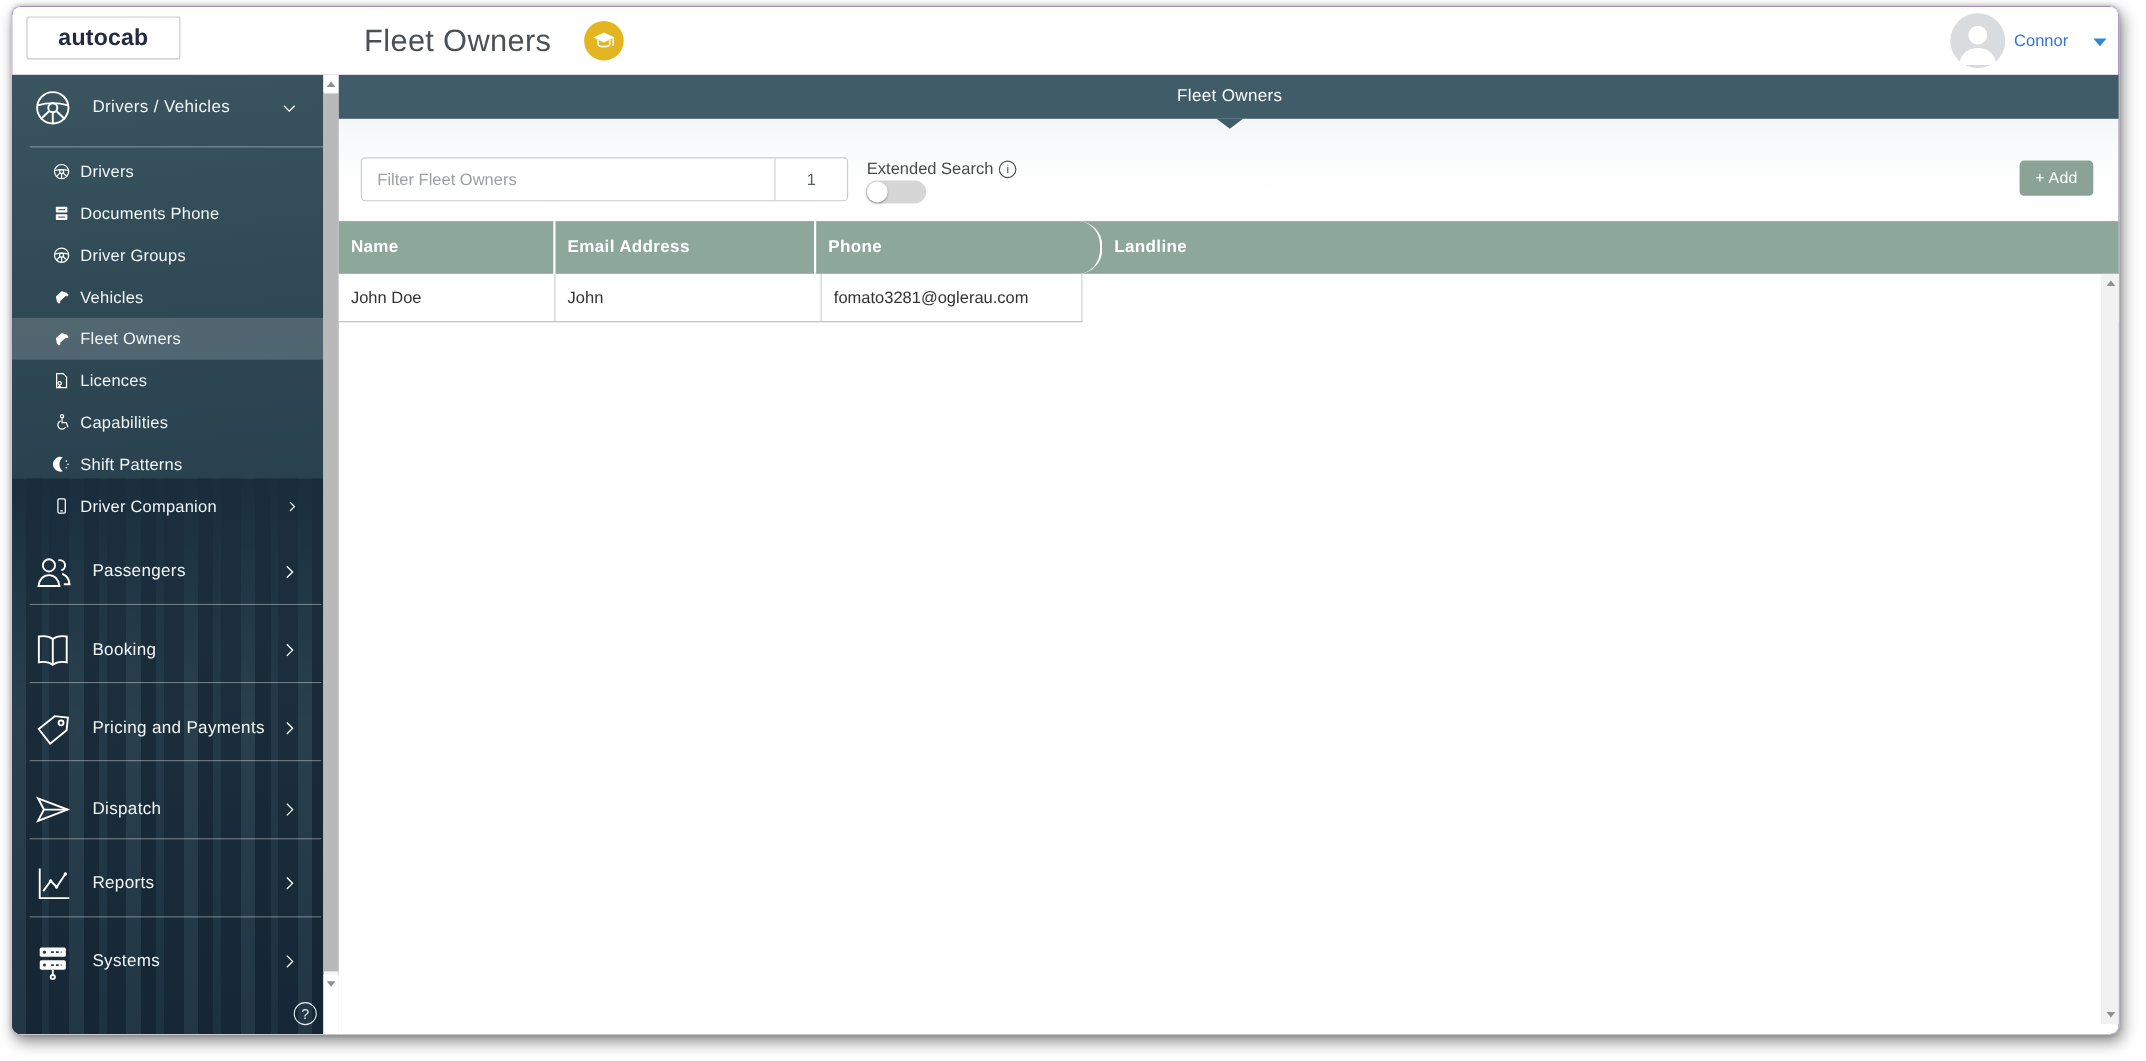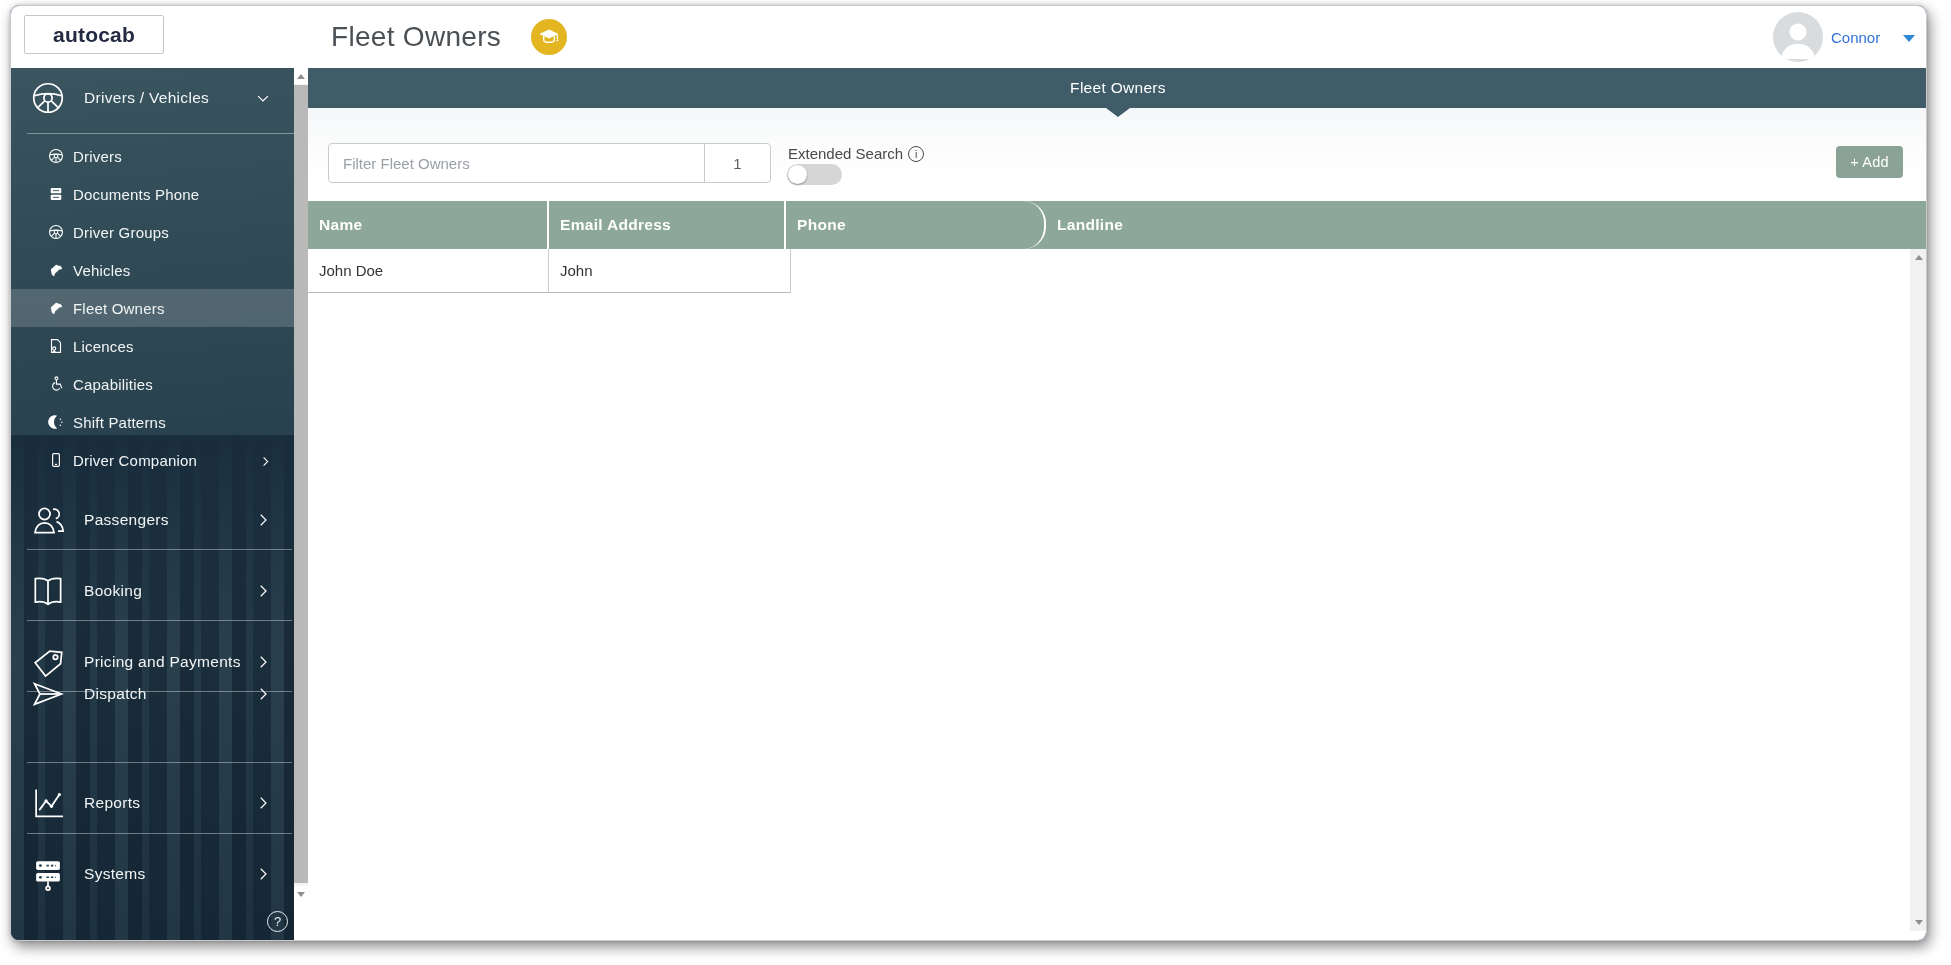--- a/index.html
+++ b/index.html
@@ -132,21 +132,21 @@
     display:flex; align-items:center; justify-content:center; letter-spacing:.2px;
   }
 
   
   .tbl-head { position:absolute; left:0; top:133px; width:1619px; height:48px; background:#8da79b; display:flex; }
   .th { line-height:48px; padding-left:11px; color:#fff; font-weight:bold; font-size:15.5px; letter-spacing:.3px; }
   .th.b { border-right:2px solid #fff; }
   .tbl-row { position:absolute; left:0; top:181px; width:1619px; height:44px; background:#fff; display:flex; cursor:pointer; }
   .td { line-height:43px; padding-left:11px; color:#333; font-size:15px; }
   .td.cell { border-right:1px solid #ccc; border-bottom:1px solid #b9b9b9; }
-  .w0{width:241px;} .w1{width:242px;} .w2{width:237px;} .w3{width:260px;border-radius:22px;} .w4{flex:1;}
+  .w0{width:197px;} .w1{width:242px;} .w2{width:237px;} .w3{width:260px;border-radius:22px;} .w4{flex:1;}
 
   
   .tblscroll { position:absolute; left:1602px; top:181px; width:17px; height:682px; background:#f1f1f1; }
   .tblscroll .a1 { position:absolute; top:6px; left:0; width:17px; display:flex; justify-content:center; }
   .tblscroll .a2 { position:absolute; bottom:6px; left:0; width:17px; display:flex; justify-content:center; }
 </style>
 </head>
 <body>
 
 <div class="frame">
@@ -335,21 +335,21 @@
       </span>
       <span class="glabel">Pricing and Payments</span>
       <span class="sb-chevron">
         <svg viewBox="0 0 24 24">
             <path d="M9 5l7 7-7 7"></path>
           </svg>
       </span>
     </div>
     <div class="sb-divider" style="top:623px;"></div>
 
-    <div class="sb-row sb-group" style="top:598px;">
+    <div class="sb-row sb-group" style="top:640px;">
       <span class="gicon">
         <svg viewBox="0 0 24 24">
             <path d="M3.5 5.5 20.5 12 3.5 18.5l3.4-6.5-3.4-6.5z"></path>
             <path d="M6.9 12h13.6"></path>
           </svg>
       </span>
       <span class="glabel">Dispatch</span>
       <span class="sb-chevron">
         <svg viewBox="0 0 24 24">
             <path d="M9 5l7 7-7 7"></path>
@@ -438,20 +438,21 @@
 
     <div class="tbl-head">
       <div class="th b w0">Name</div>
       <div class="th b w2">Email Address</div>
       <div class="th b w3">Phone</div>
       <div class="th w4">Landline</div>
     </div>
     <div class="tbl-row">
       <div class="td cell w0">John Doe</div>
       <div class="td cell w1">John</div>
+      <div class="td cell w2">fomato3281@oglerau.com</div>
       <div class="td w4"></div>
     </div>
 
     <div class="tblscroll">
       <div class="a1">
           <div class="tri-up"></div>
         </div>
       <div class="a2">
           <div class="tri-dn"></div>
         </div>

